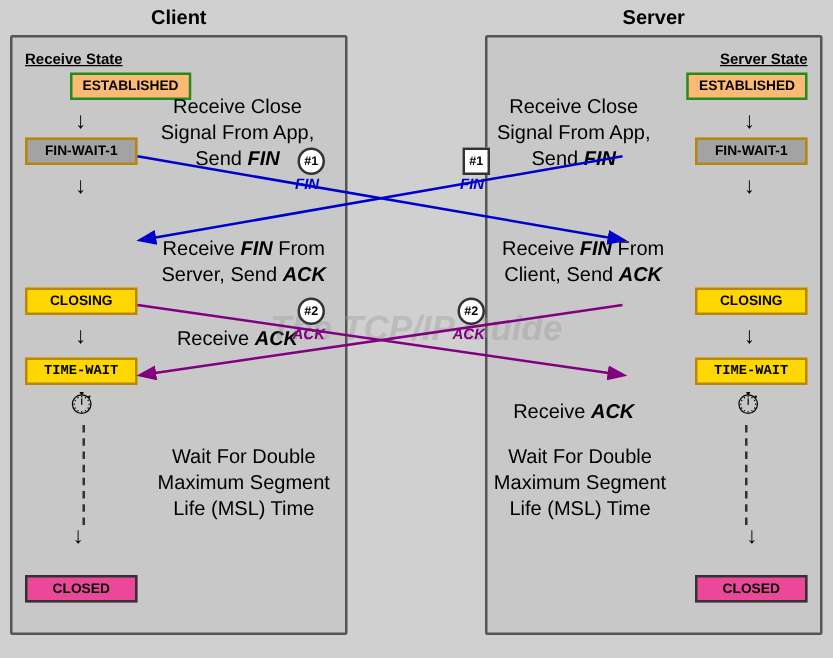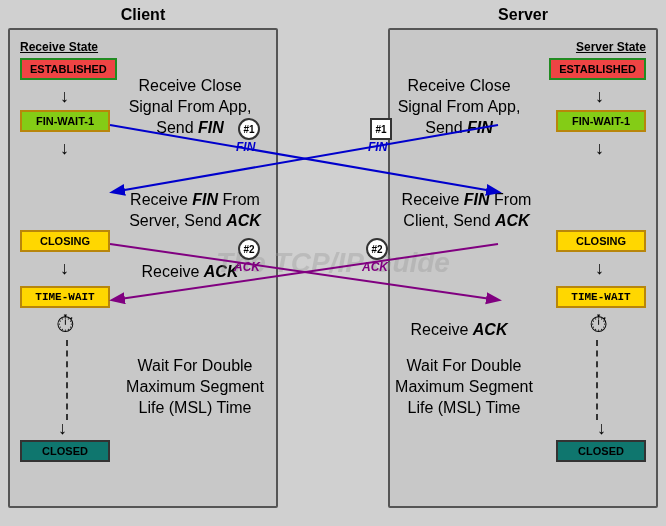--- a/index.html
+++ b/index.html
@@ -67,43 +67,45 @@
       border: 2px solid #333;
       padding: 3px 8px;
       text-align: center;
       font-weight: bold;
       font-size: 11px;
       display: inline-block;
       min-width: 90px;
     }
 
     .state-established {
-      background: #ef4444;
+      background: #fdba74;
       border-color: #228B22;
+      margin-left: 36px;
     }
 
     .state-fin-wait {
-      background: #84cc16;
+      background: #a3a3a3;
       border-color: #B8860B;
     }
 
     .state-closing {
       background: #FFD700;
       border-color: #B8860B;
     }
 
     .state-time-wait {
       background: #FFD700;
       border-color: #B8860B;
       font-family: Liberation Mono, monospace;
     }
 
     .state-closed {
-      background: #0f766e;
+      background: #ec4899;
       border-color: #333;
+      margin-top: 20px;
     }
 
     .description-text {
       font-size: 16px;
       text-align: center;
       line-height: 1.3;
     }
 
     .italic-bold {
       font-style: italic;

